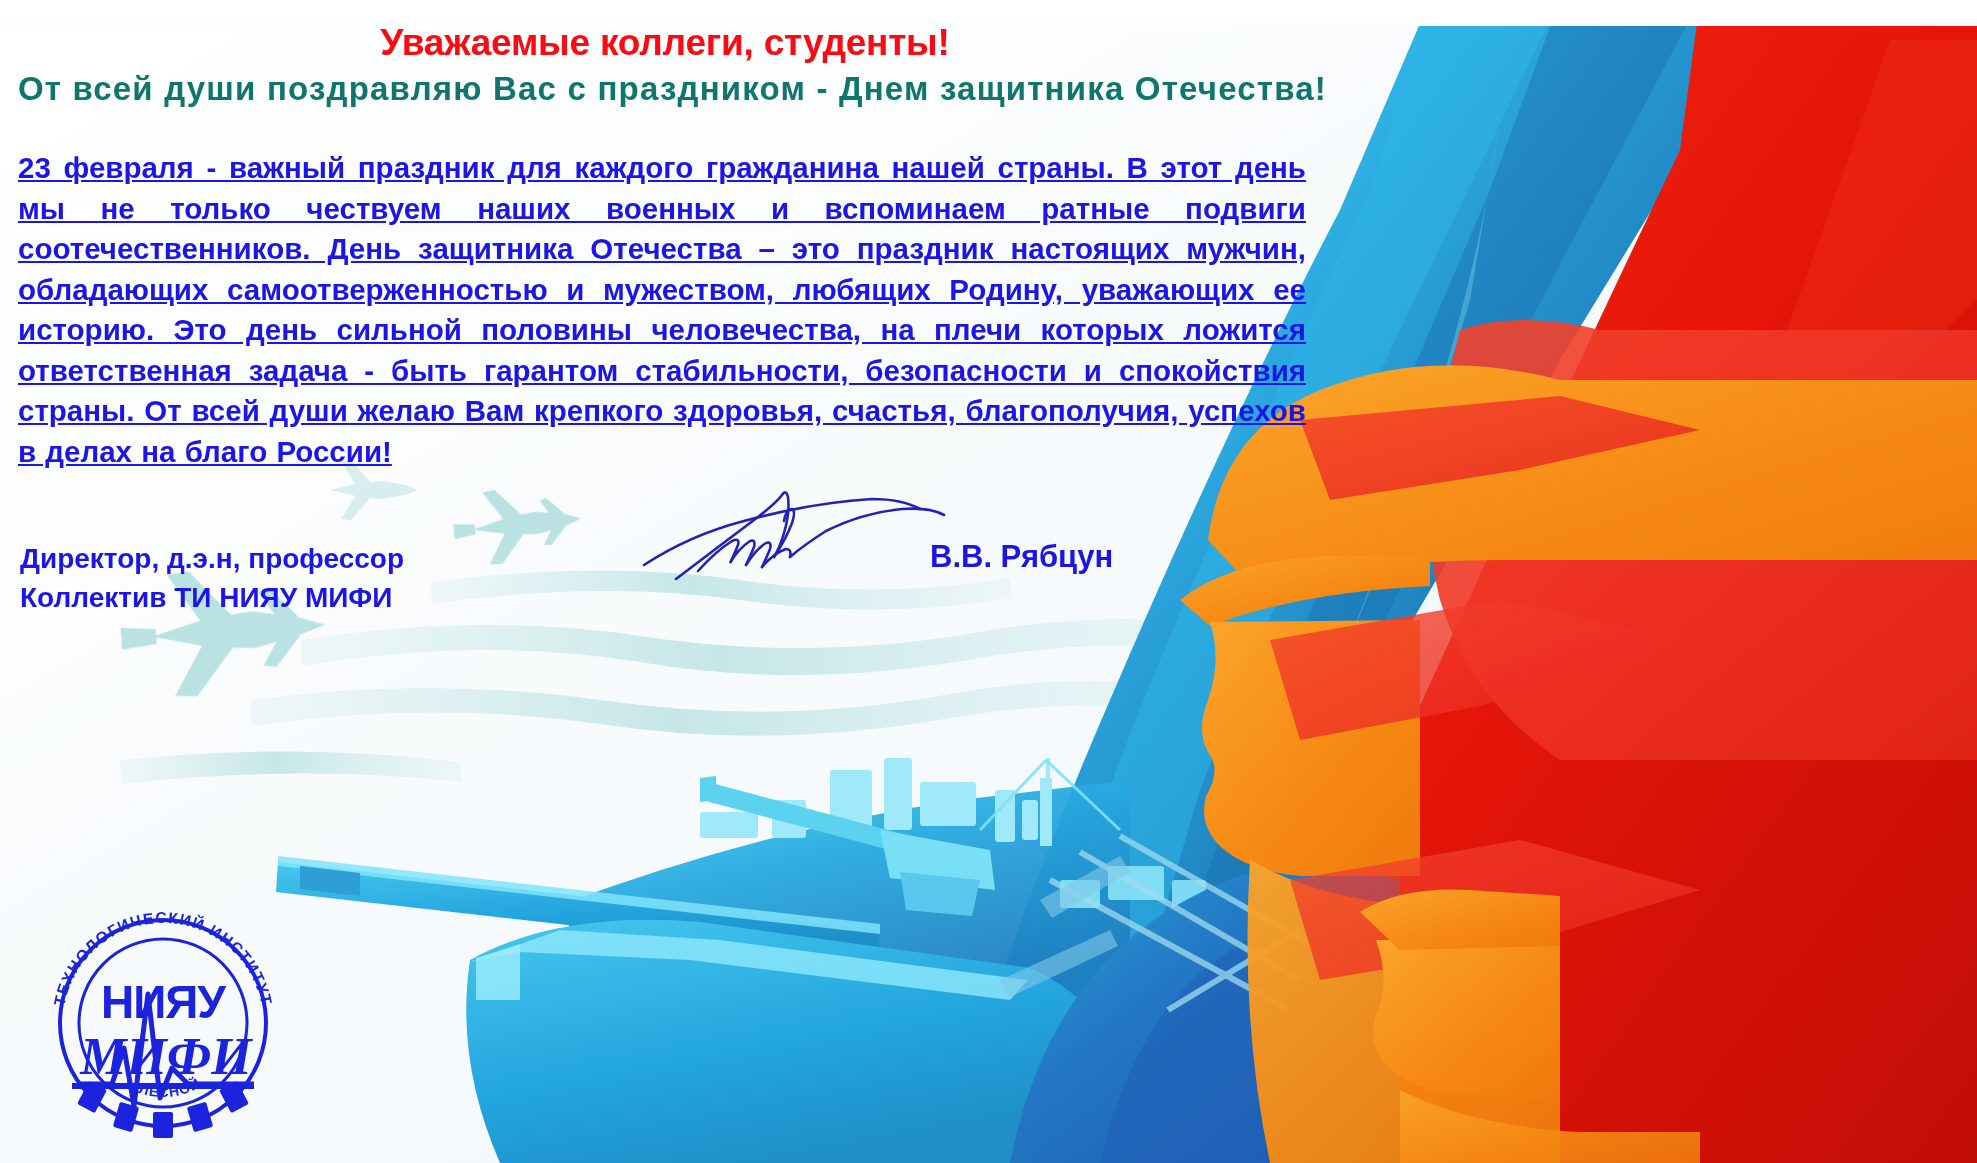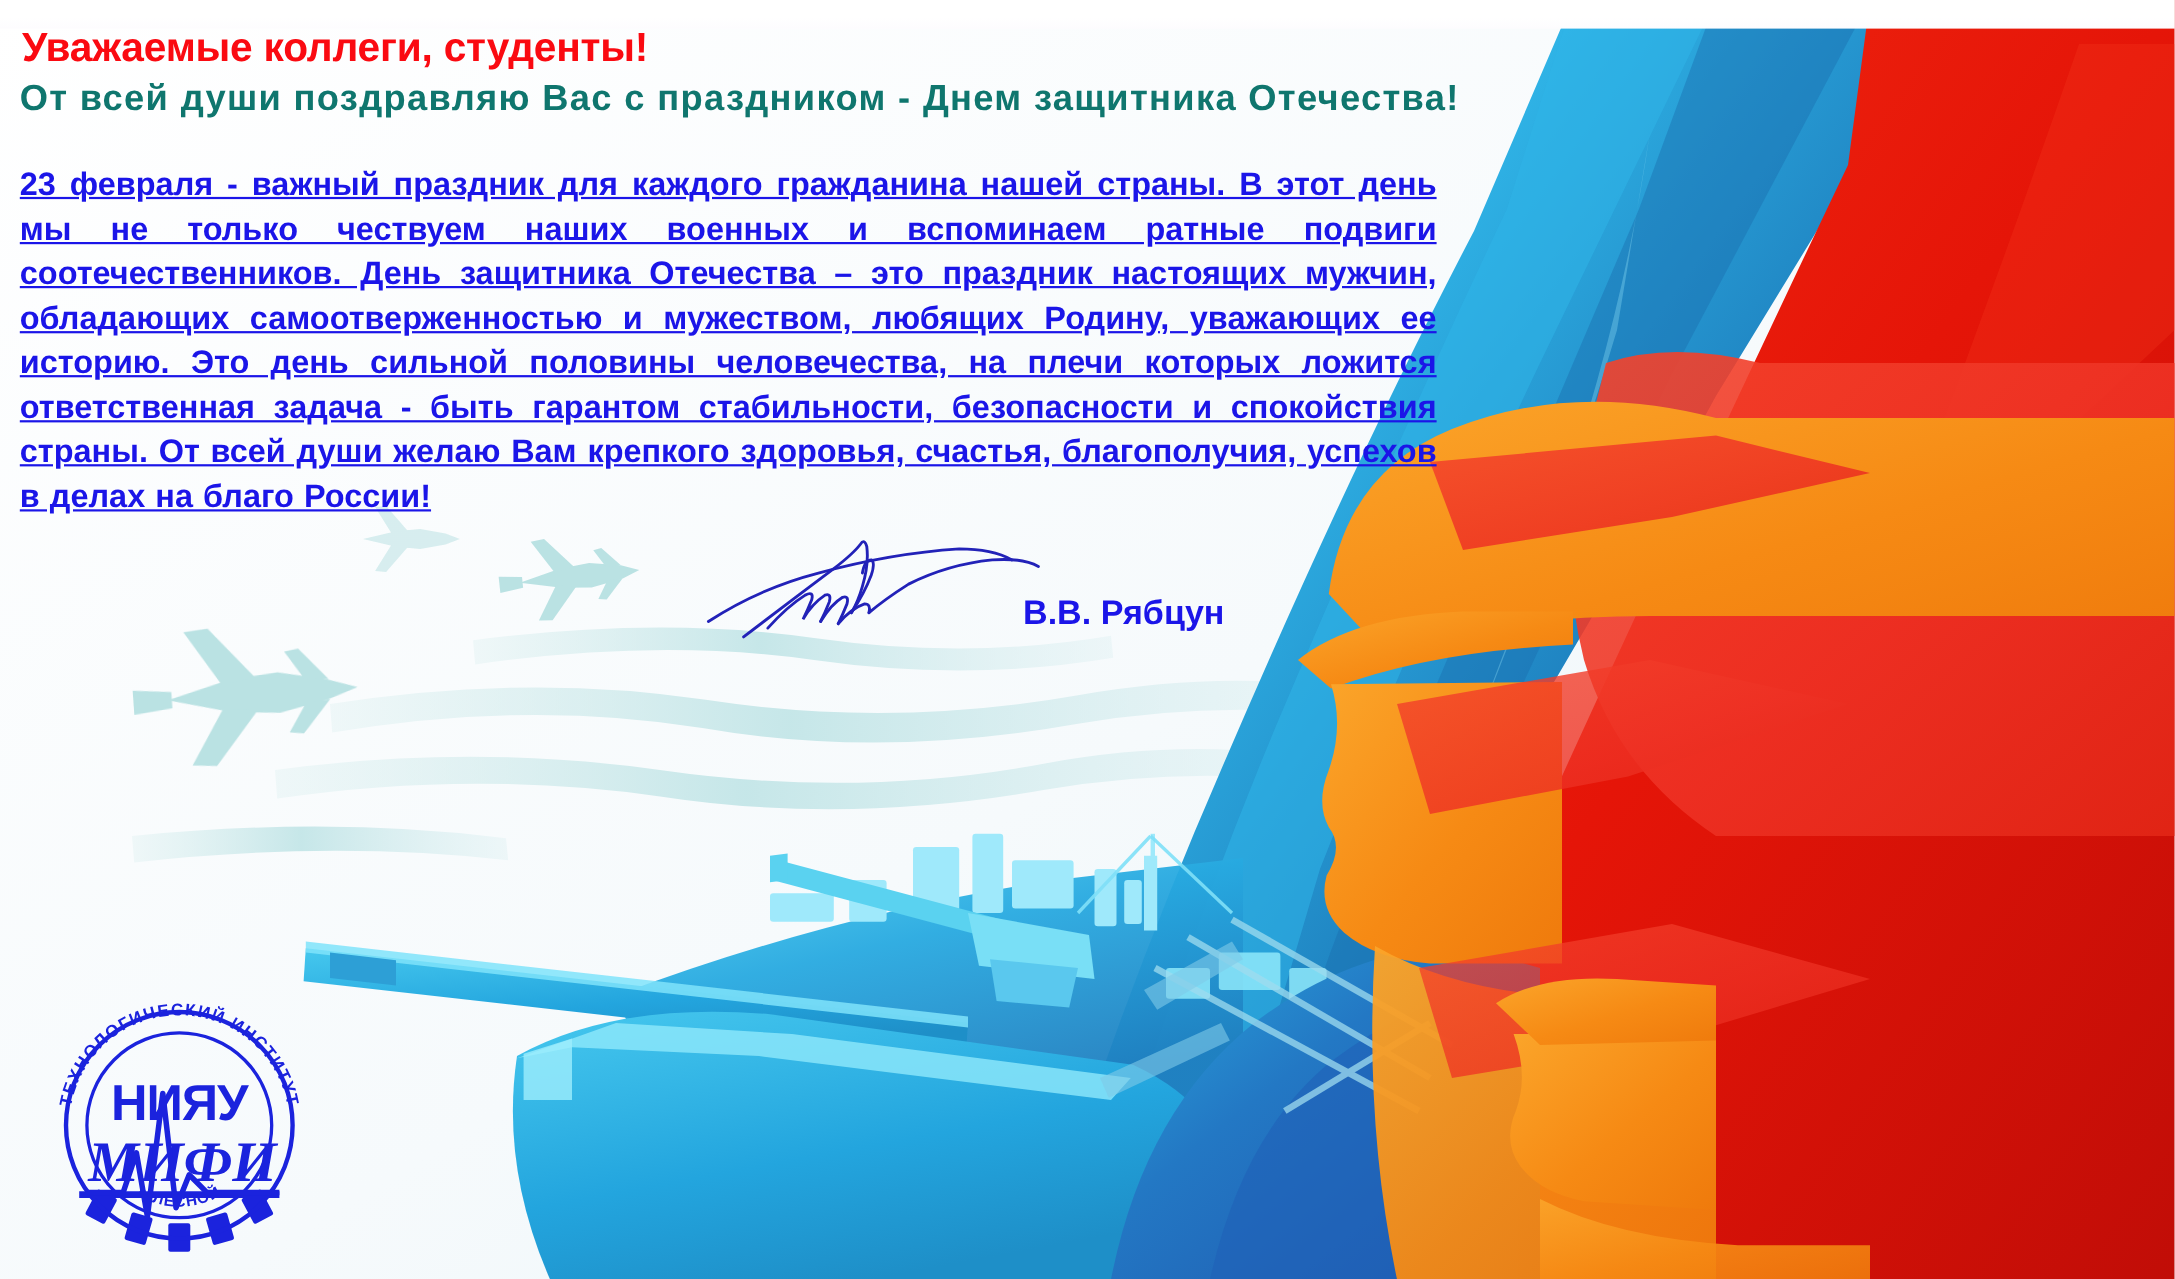--- a/index.html
+++ b/index.html
@@ -29,26 +29,25 @@
   .art{position:absolute;inset:0;width:1977px;height:1163px;}
   .art-back{z-index:2;}
   .art-mid{z-index:6;}
   .art-front{z-index:10;}
 
   
   .text-layer{position:absolute;left:0;top:0;width:100%;z-index:40;}
 
   .title{
     position:absolute;left:0;top:22px;width:1330px;
-    text-align:left;
+    text-align:center;
     font-size:37px;font-weight:bold;
     color:#fa0a11;
     letter-spacing:-0.2px;
     white-space:nowrap;
-    margin-left:20px;
   }
   .subtitle{
     position:absolute;left:18px;top:70px;width:1300px;
     font-size:33px;font-weight:bold;
     color:#0f766e;
     letter-spacing:1.2px;
     white-space:nowrap;
   }
 
   .body-copy{
@@ -309,20 +308,22 @@
 
   <div class="text-layer">
 
     <div class="title">Уважаемые коллеги, студенты!</div>
 
     <div class="subtitle">От всей души поздравляю Вас с праздником - Днем защитника Отечества!</div>
 
     <div class="body-copy"> 23 февраля - важный праздник для каждого гражданина нашей страны. В этот день мы не только чествуем наших военных и вспоминаем ратные подвиги соотечественников. День защитника Отечества – это праздник настоящих мужчин, обладающих самоотверженностью и мужеством, любящих Родину, уважающих ее историю. Это день сильной половины человечества, на плечи которых ложится ответственная задача - быть гарантом стабильности, безопасности и спокойствия страны. От всей души желаю Вам крепкого здоровья, счастья, благополучия, успехов в делах на благо России!</div>
 
     <div class="sign-role">
+      <div>Директор, д.э.н, профессор</div>
+      <div>Коллектив ТИ НИЯУ МИФИ</div>
     </div>
 
     <div class="sign-name">В.В. Рябцун</div>
 
     <svg class="signature-mark" viewBox="0 0 330 100">
       <g fill="none" stroke="#2222b8" stroke-width="2.6" stroke-linecap="round">
         <path d="M4 78 Q50 48 104 34 Q170 16 232 12 Q262 12 280 22"></path>
         <path d="M36 92 Q78 60 118 30 Q136 16 142 8 Q146 2 148 10 Q150 26 144 46 Q140 60 134 70"></path>
         <path d="M134 70 Q146 52 152 36 Q156 24 152 22 Q146 22 144 34"></path>
         <path d="M58 84 Q76 64 92 54 Q100 50 98 58 Q94 68 90 76 Q98 62 110 54 Q116 52 114 60 Q110 70 106 78"></path>

